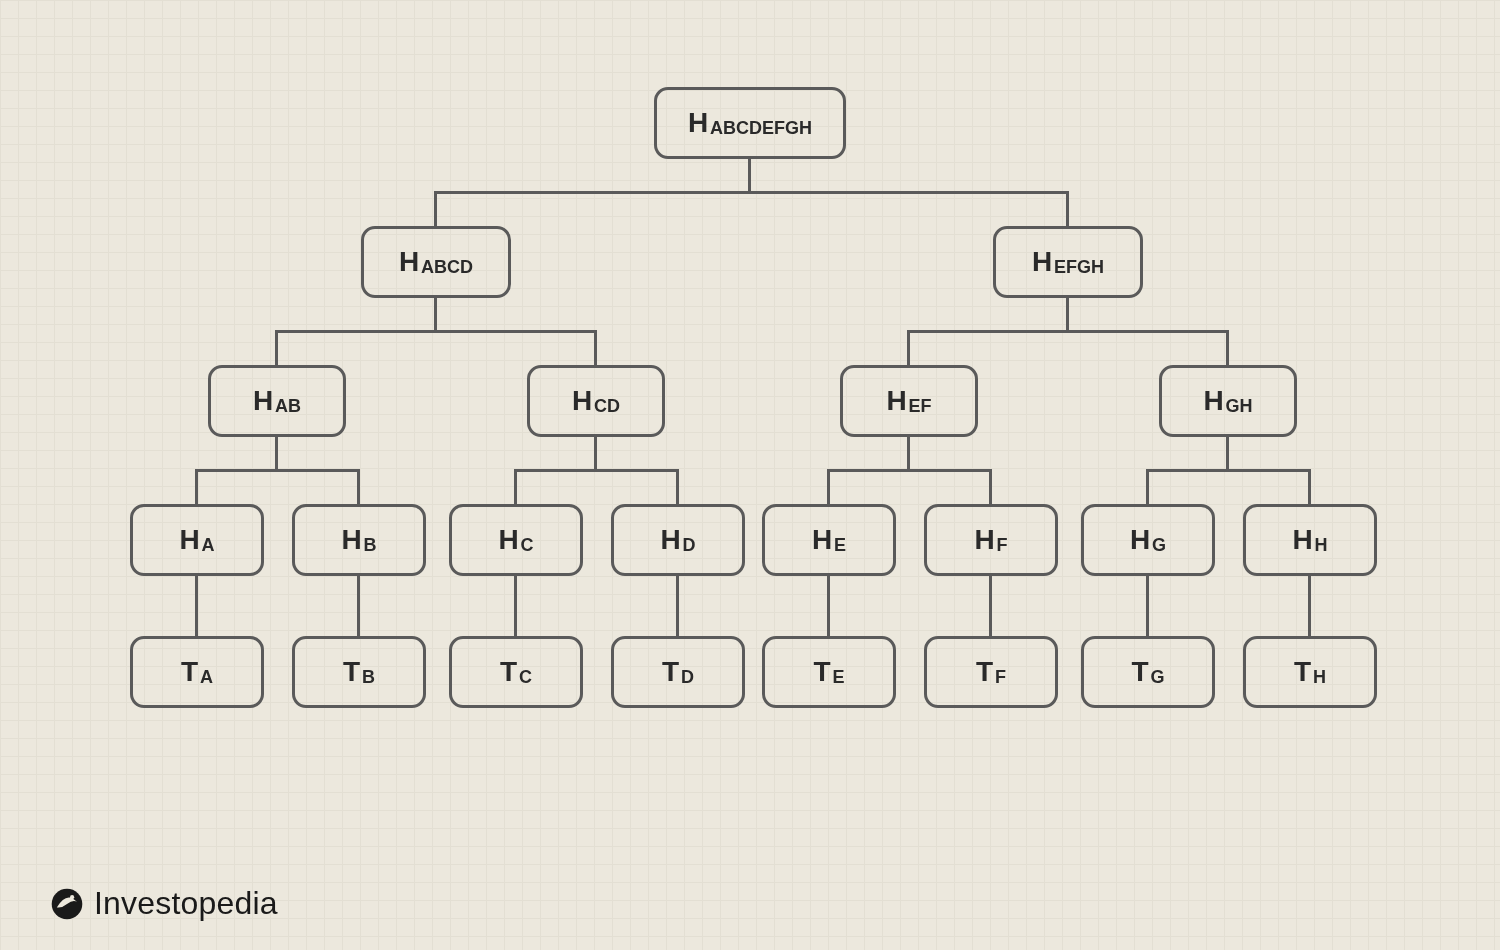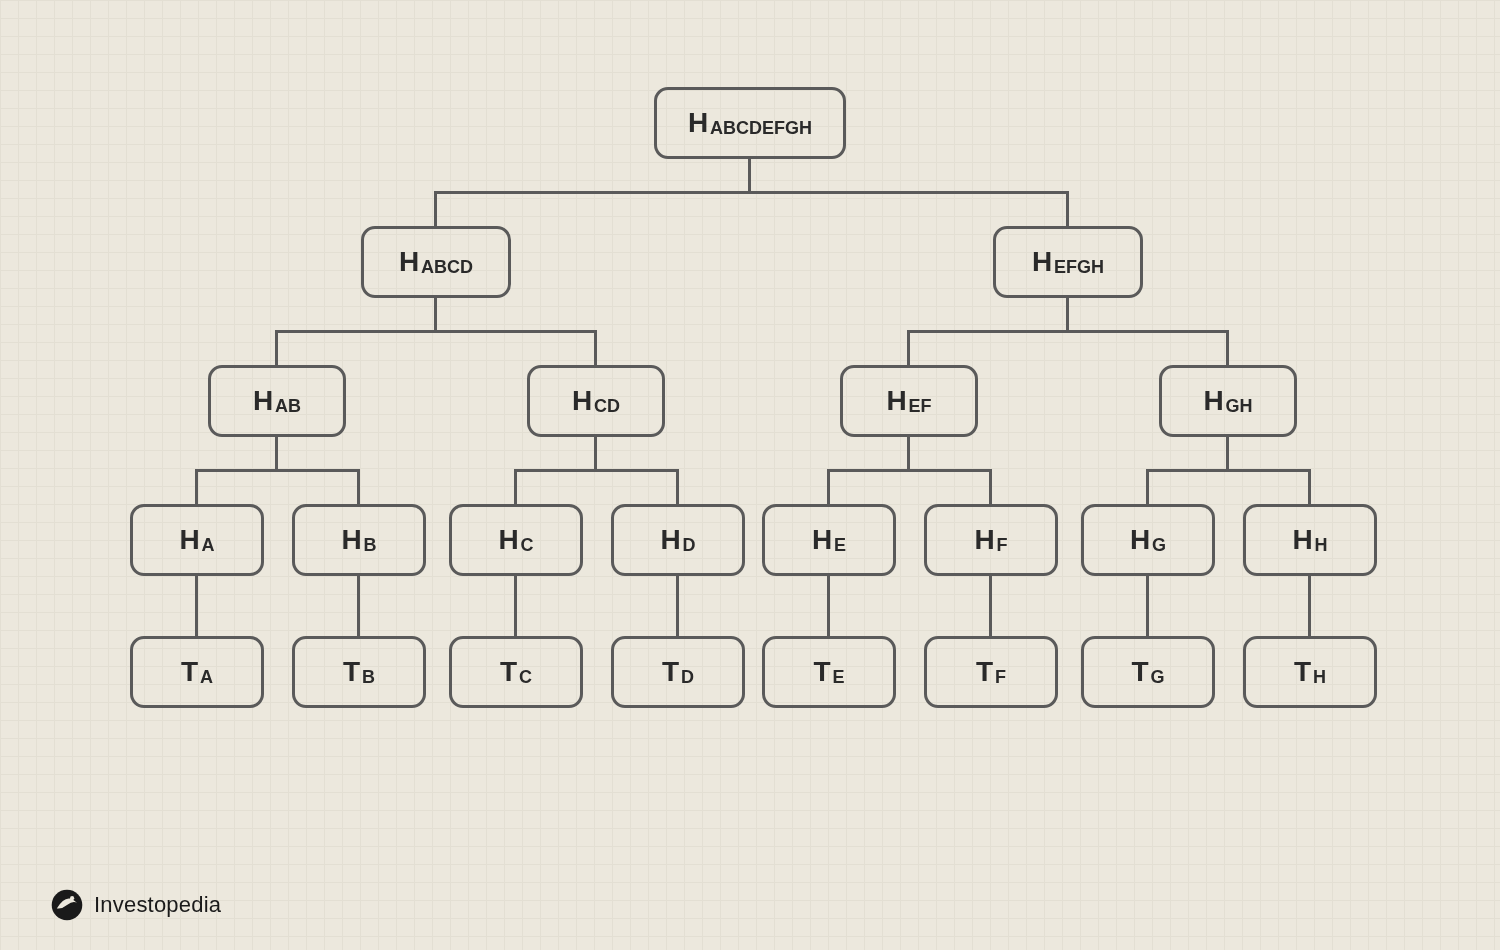--- a/index.html
+++ b/index.html
@@ -55,21 +55,21 @@
     bottom: 28px;
     display: flex;
     align-items: center;
     gap: 10px;
   }
   .brand-icon {
     width: 34px;
     height: 34px;
   }
   .brand-text {
-    font-size: 22px;
+    font-size: 32px;
     color: #1a1a1a;
     letter-spacing: 0.2px;
     font-weight: 400;
   }
 </style>
 </head>
 <body>
 
 <div class="node" style="left:654px; top:87px; width:192px; height:72px;">
   <span class="main">H</span>

